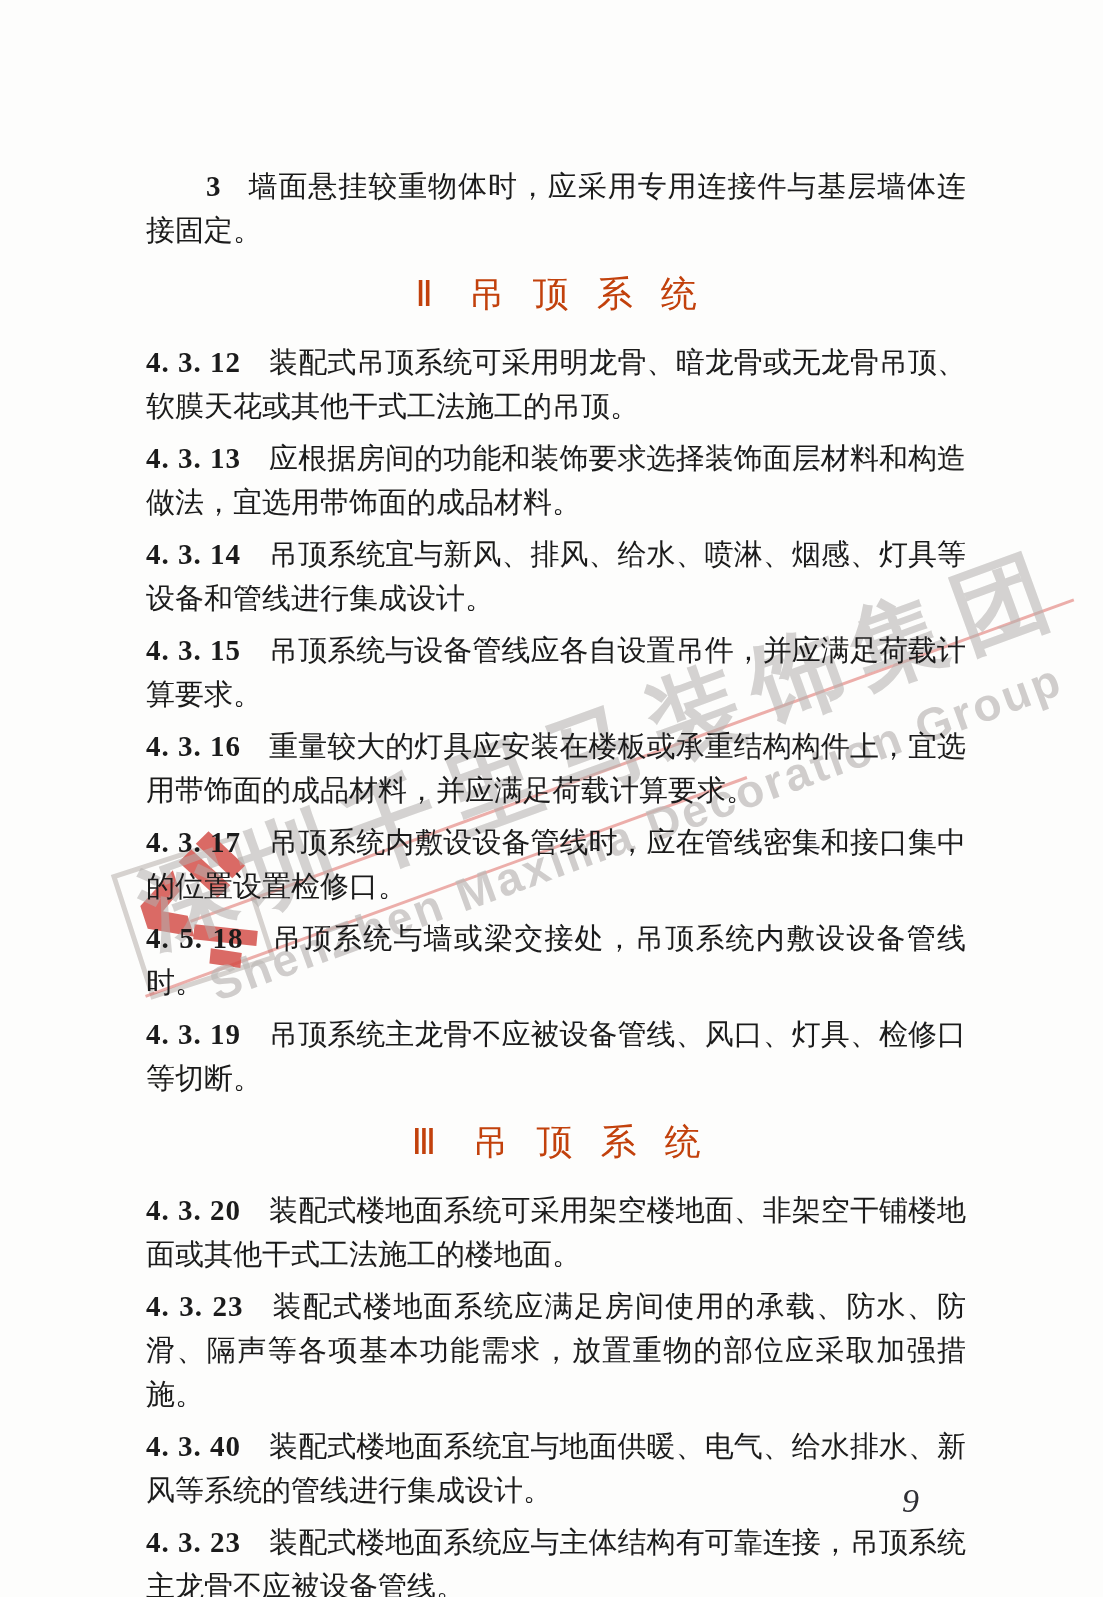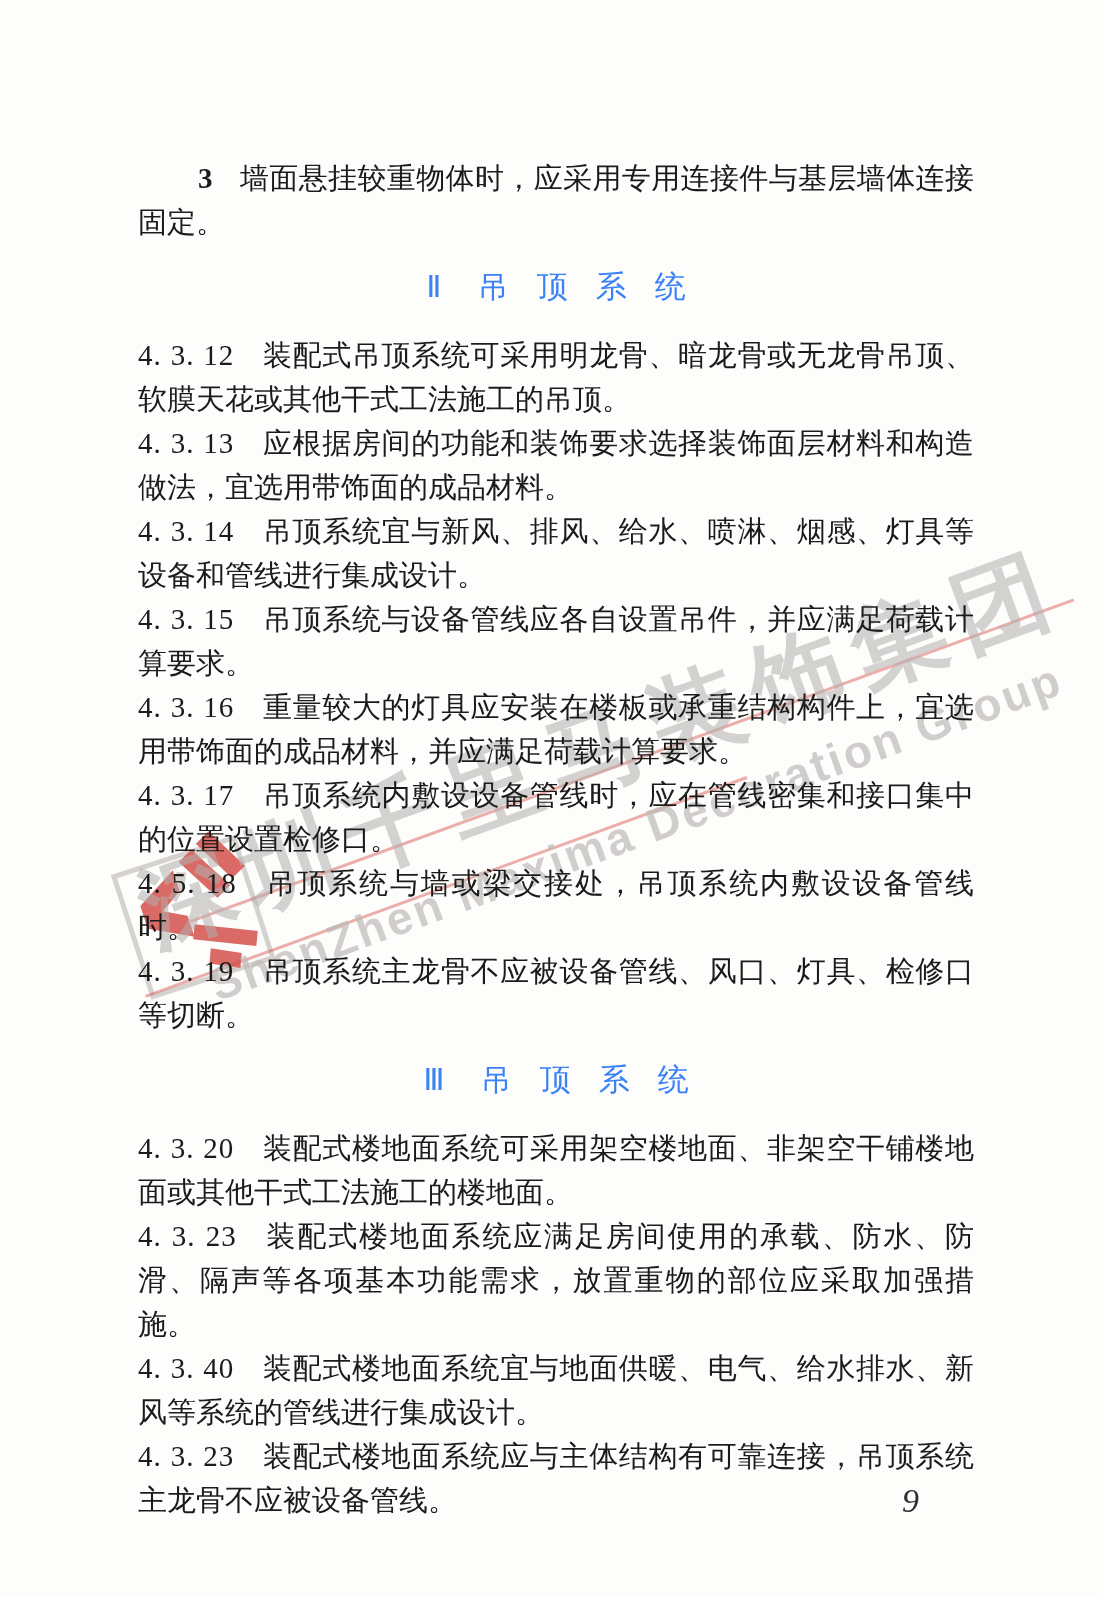--- a/index.html
+++ b/index.html
@@ -30,27 +30,27 @@
   .wm-line.line1{left:60px;top:390px;width:940px;}
   .wm-line.line2{left:15px;top:465px;width:640px;}
   .wm-logo{position:absolute;left:-30px;top:300px;opacity:.75;}
 
   
   .content{
     position:absolute;left:138px;top:156px;width:836px;z-index:2;
     font-size:29px;line-height:44px;color:#1b1b1b;
     text-align:justify;
   }
-  .content p{margin:0;}
+  .content p{margin:8px;}
   .para3{text-indent:60px;}
   .pnum{font-weight:bold;padding-right:26px;letter-spacing:1px;}
-  .clause .cnum{font-weight:normal;padding-right:28px;letter-spacing:1px;}
+  .clause .cnum{font-weight:bold;padding-right:28px;letter-spacing:1px;}
   .sec-heading{
-    margin:20px 0 24px 0;font-weight:normal;font-size:31px;line-height:44px;
-    text-align:center;color:#3b82f6;
+    margin:20px 0 24px 0;font-weight:normal;font-size:36px;line-height:44px;
+    text-align:center;color:#c2410c;
   }
   .sec-heading .numeral{
     font-family:"DejaVu Sans","Liberation Serif",serif;
     margin-right:36px;letter-spacing:0;
   }
   .sec-heading .sec-title{letter-spacing:28px;margin-right:-28px;}
 
   .page-number{
     position:absolute;left:902px;top:1482px;z-index:2;
     font-size:34px;font-style:italic;color:#2e2e33;

